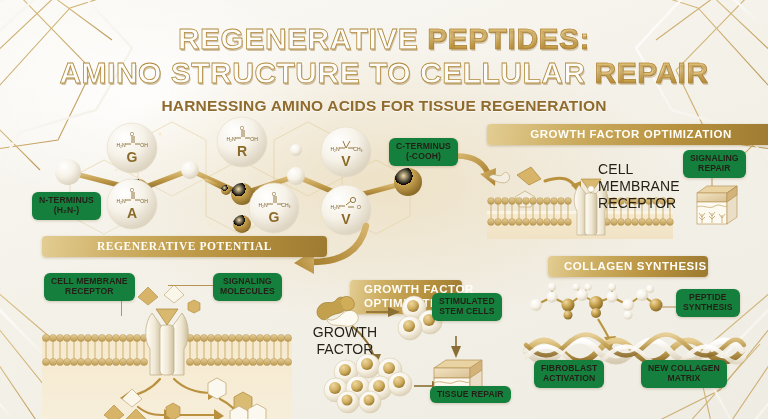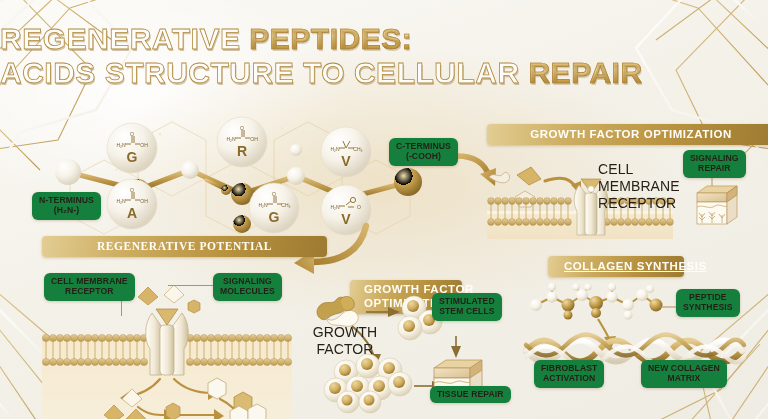--- a/index.html
+++ b/index.html
@@ -15,21 +15,21 @@
   .bgwash {
     position:absolute; inset:0;
     background:
       radial-gradient(ellipse 420px 200px at 50% 44%, rgba(226,196,132,.34), rgba(226,196,132,0) 70%),
       radial-gradient(ellipse 300px 160px at 18% 22%, rgba(255,255,255,.85), rgba(255,255,255,0) 70%),
       linear-gradient(160deg,#fbfaf6 0%,#f4f1e9 45%,#efece3 100%);
   }
   .corner-svg { position:absolute; inset:0; width:768px; height:419px; }
 
   
-  #header { position:absolute; left:0; top:22px; width:768px; text-align:left; z-index:5; }
+  #header { position:absolute; left:0; top:22px; width:768px; text-align:center; z-index:5; }
   .title-line { font-size:30px; font-weight:700; letter-spacing:.5px; line-height:1.12;
     font-family:"Liberation Sans", sans-serif; white-space:nowrap; }
   .t-white {
     color:#fdfcf8;
     -webkit-text-stroke:0.8px #b08a3e;
     text-shadow:1px 2px 0 rgba(150,112,48,.40), 0 1px 0 #fff;
   }
   .t-gold {
     background:linear-gradient(180deg,#c79a3e 0%,#e8cf92 42%,#c9a048 75%,#a9813a 100%);
     -webkit-background-clip:text; background-clip:text; color:transparent;
@@ -121,22 +121,23 @@
         <path d="M778 392 L750 426"></path>
     </g>
   </svg>
 </div>
 
 <div id="header">
   <div class="title-line">
     <span class="t-white">REGENERATIVE </span><span class="t-gold">PEPTIDES:</span>
   </div>
   <div class="title-line">
-    <span class="t-white">ACIDS STRUCTURE TO CELLULAR </span><span class="t-gold">REPAIR</span>
+    <span class="t-white">AMINO STRUCTURE TO CELLULAR </span><span class="t-gold">REPAIR</span>
   </div>
+  <div class="subtitle">HARNESSING AMINO ACIDS FOR TISSUE REGENERATION</div>
 </div>
 
 <div class="sec" style="left:20px; top:120px; width:470px; height:120px;">
   <svg width="470" height="120" viewBox="0 0 470 120">
     <defs>
       <radialGradient id="wsph" cx="34%" cy="28%" r="72%">
         <stop offset="0" stop-color="#ffffff"></stop>
           <stop offset="55%" stop-color="#f6f2e8"></stop>
         <stop offset="100%" stop-color="#ddd4c1"></stop>
       </radialGradient>
@@ -764,21 +765,21 @@
 </div>
 <div class="chip" style="left:432px; top:293px;">
   <div>STIMULATED</div>
   <div>STEM CELLS</div>
 </div>
 <div class="chip" style="left:430px; top:386px;">
   <div>TISSUE REPAIR</div>
 </div>
 
 <div class="sec" style="left:548px; top:256px; width:190px; height:156px;">
-  <div class="panel-head" style="width:136px;text-decoration:underline;">COLLAGEN SYNTHESIS</div>
+  <div class="panel-head" style="width:160px;">COLLAGEN SYNTHESIS</div>
 </div>
 
 <svg class="sec" style="left:524px; top:285px; width:224px; height:80px;" viewBox="0 0 224 80">
   <defs>
     <radialGradient id="msw" cx="34%" cy="28%" r="72%">
       <stop offset="0" stop-color="#ffffff"></stop>
         <stop offset="58%" stop-color="#f7f3e9"></stop>
       <stop offset="100%" stop-color="#ddd4c1"></stop>
     </radialGradient>
     <radialGradient id="msg" cx="34%" cy="28%" r="72%">

